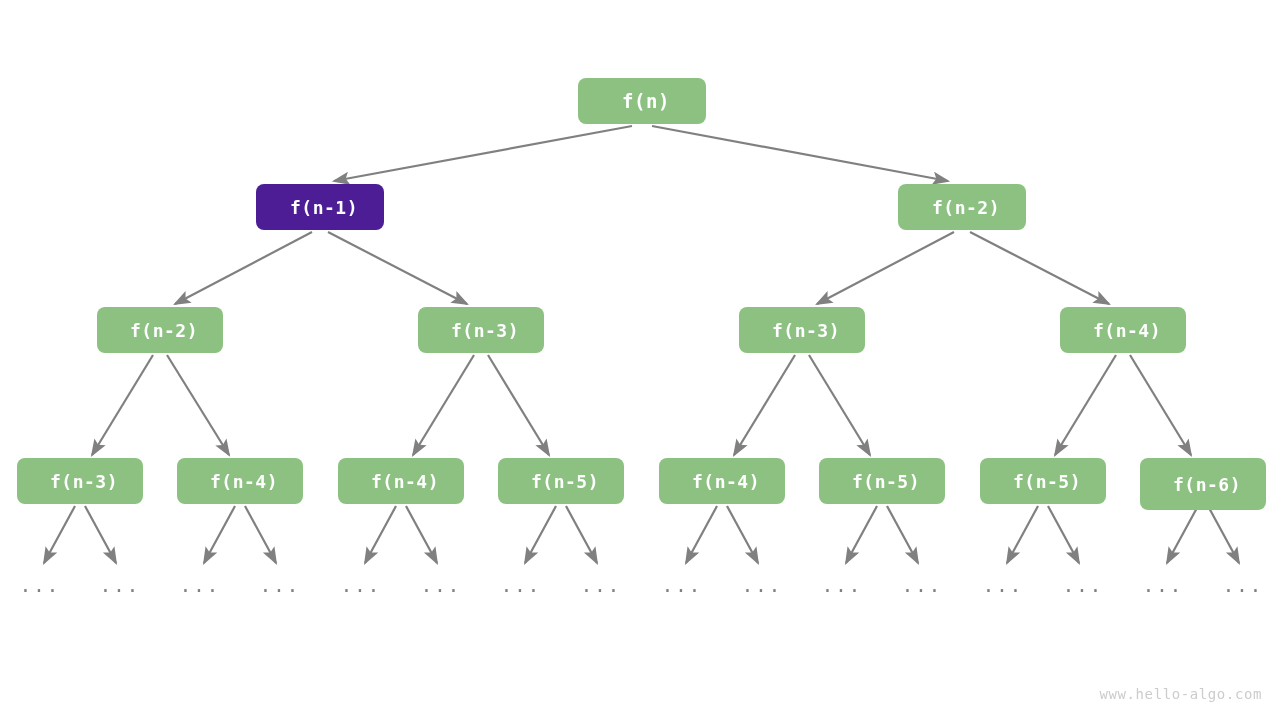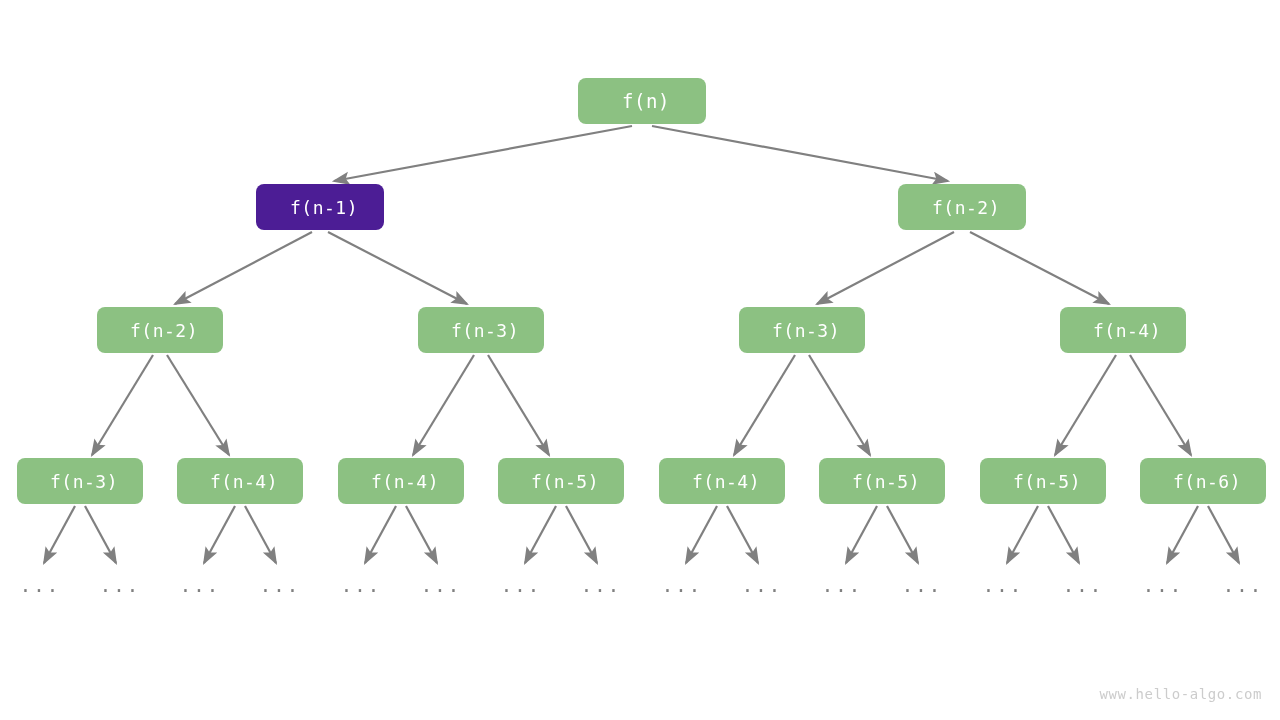--- a/index.html
+++ b/index.html
@@ -37,21 +37,21 @@
   .tree-node {
     position: absolute;
     box-sizing: border-box;
     display: flex;
     align-items: center;
     justify-content: center;
     background: #8cc182;
     border-radius: 8px;
     color: #ffffff;
     font-family: "DejaVu Sans Mono", "Liberation Mono", monospace;
-    font-weight: normal;
+    font-weight: bold;
     letter-spacing: 0.5px;
     white-space: nowrap;
     user-select: none;
     padding-left: 8px;
   }
   .ellipsis-node {
     position: absolute;
     color: #808080;
     font-family: "DejaVu Sans Mono", "Liberation Mono", monospace;
     font-size: 19px;
@@ -126,21 +126,21 @@
         <div class="tree-node" style="left: 418px; top: 307px; width: 126px; height: 46px; background: rgb(140, 193, 130); color: rgb(255, 255, 255); font-size: 18px;">f(n-3)</div>
         <div class="tree-node" style="left: 739px; top: 307px; width: 126px; height: 46px; background: rgb(140, 193, 130); color: rgb(255, 255, 255); font-size: 18px;">f(n-3)</div>
         <div class="tree-node" style="left: 1060px; top: 307px; width: 126px; height: 46px; background: rgb(140, 193, 130); color: rgb(255, 255, 255); font-size: 18px;">f(n-4)</div>
         <div class="tree-node" style="left: 17px; top: 458px; width: 126px; height: 46px; background: rgb(140, 193, 130); color: rgb(255, 255, 255); font-size: 18px;">f(n-3)</div>
         <div class="tree-node" style="left: 177px; top: 458px; width: 126px; height: 46px; background: rgb(140, 193, 130); color: rgb(255, 255, 255); font-size: 18px;">f(n-4)</div>
         <div class="tree-node" style="left: 338px; top: 458px; width: 126px; height: 46px; background: rgb(140, 193, 130); color: rgb(255, 255, 255); font-size: 18px;">f(n-4)</div>
         <div class="tree-node" style="left: 498px; top: 458px; width: 126px; height: 46px; background: rgb(140, 193, 130); color: rgb(255, 255, 255); font-size: 18px;">f(n-5)</div>
         <div class="tree-node" style="left: 659px; top: 458px; width: 126px; height: 46px; background: rgb(140, 193, 130); color: rgb(255, 255, 255); font-size: 18px;">f(n-4)</div>
         <div class="tree-node" style="left: 819px; top: 458px; width: 126px; height: 46px; background: rgb(140, 193, 130); color: rgb(255, 255, 255); font-size: 18px;">f(n-5)</div>
         <div class="tree-node" style="left: 980px; top: 458px; width: 126px; height: 46px; background: rgb(140, 193, 130); color: rgb(255, 255, 255); font-size: 18px;">f(n-5)</div>
-        <div class="tree-node" style="left: 1140px; top: 458px; width: 126px; height: 46px; background: rgb(140, 193, 130); color: rgb(255, 255, 255); font-size: 18px;">f(n-6)</div>
+        <div class="tree-node" style="left: 1140px; top: 458px; width: 126px; height: 52px; background: rgb(140, 193, 130); color: rgb(255, 255, 255); font-size: 18px;">f(n-6)</div>
       </div>
     <div id="ellipses-group">
         <div class="ellipsis-node" style="left: 40px; top: 585px; color: rgb(128, 128, 128);">...</div>
         <div class="ellipsis-node" style="left: 120px; top: 585px; color: rgb(128, 128, 128);">...</div>
         <div class="ellipsis-node" style="left: 200px; top: 585px; color: rgb(128, 128, 128);">...</div>
         <div class="ellipsis-node" style="left: 280px; top: 585px; color: rgb(128, 128, 128);">...</div>
         <div class="ellipsis-node" style="left: 361px; top: 585px; color: rgb(128, 128, 128);">...</div>
         <div class="ellipsis-node" style="left: 441px; top: 585px; color: rgb(128, 128, 128);">...</div>
         <div class="ellipsis-node" style="left: 521px; top: 585px; color: rgb(128, 128, 128);">...</div>
         <div class="ellipsis-node" style="left: 601px; top: 585px; color: rgb(128, 128, 128);">...</div>

